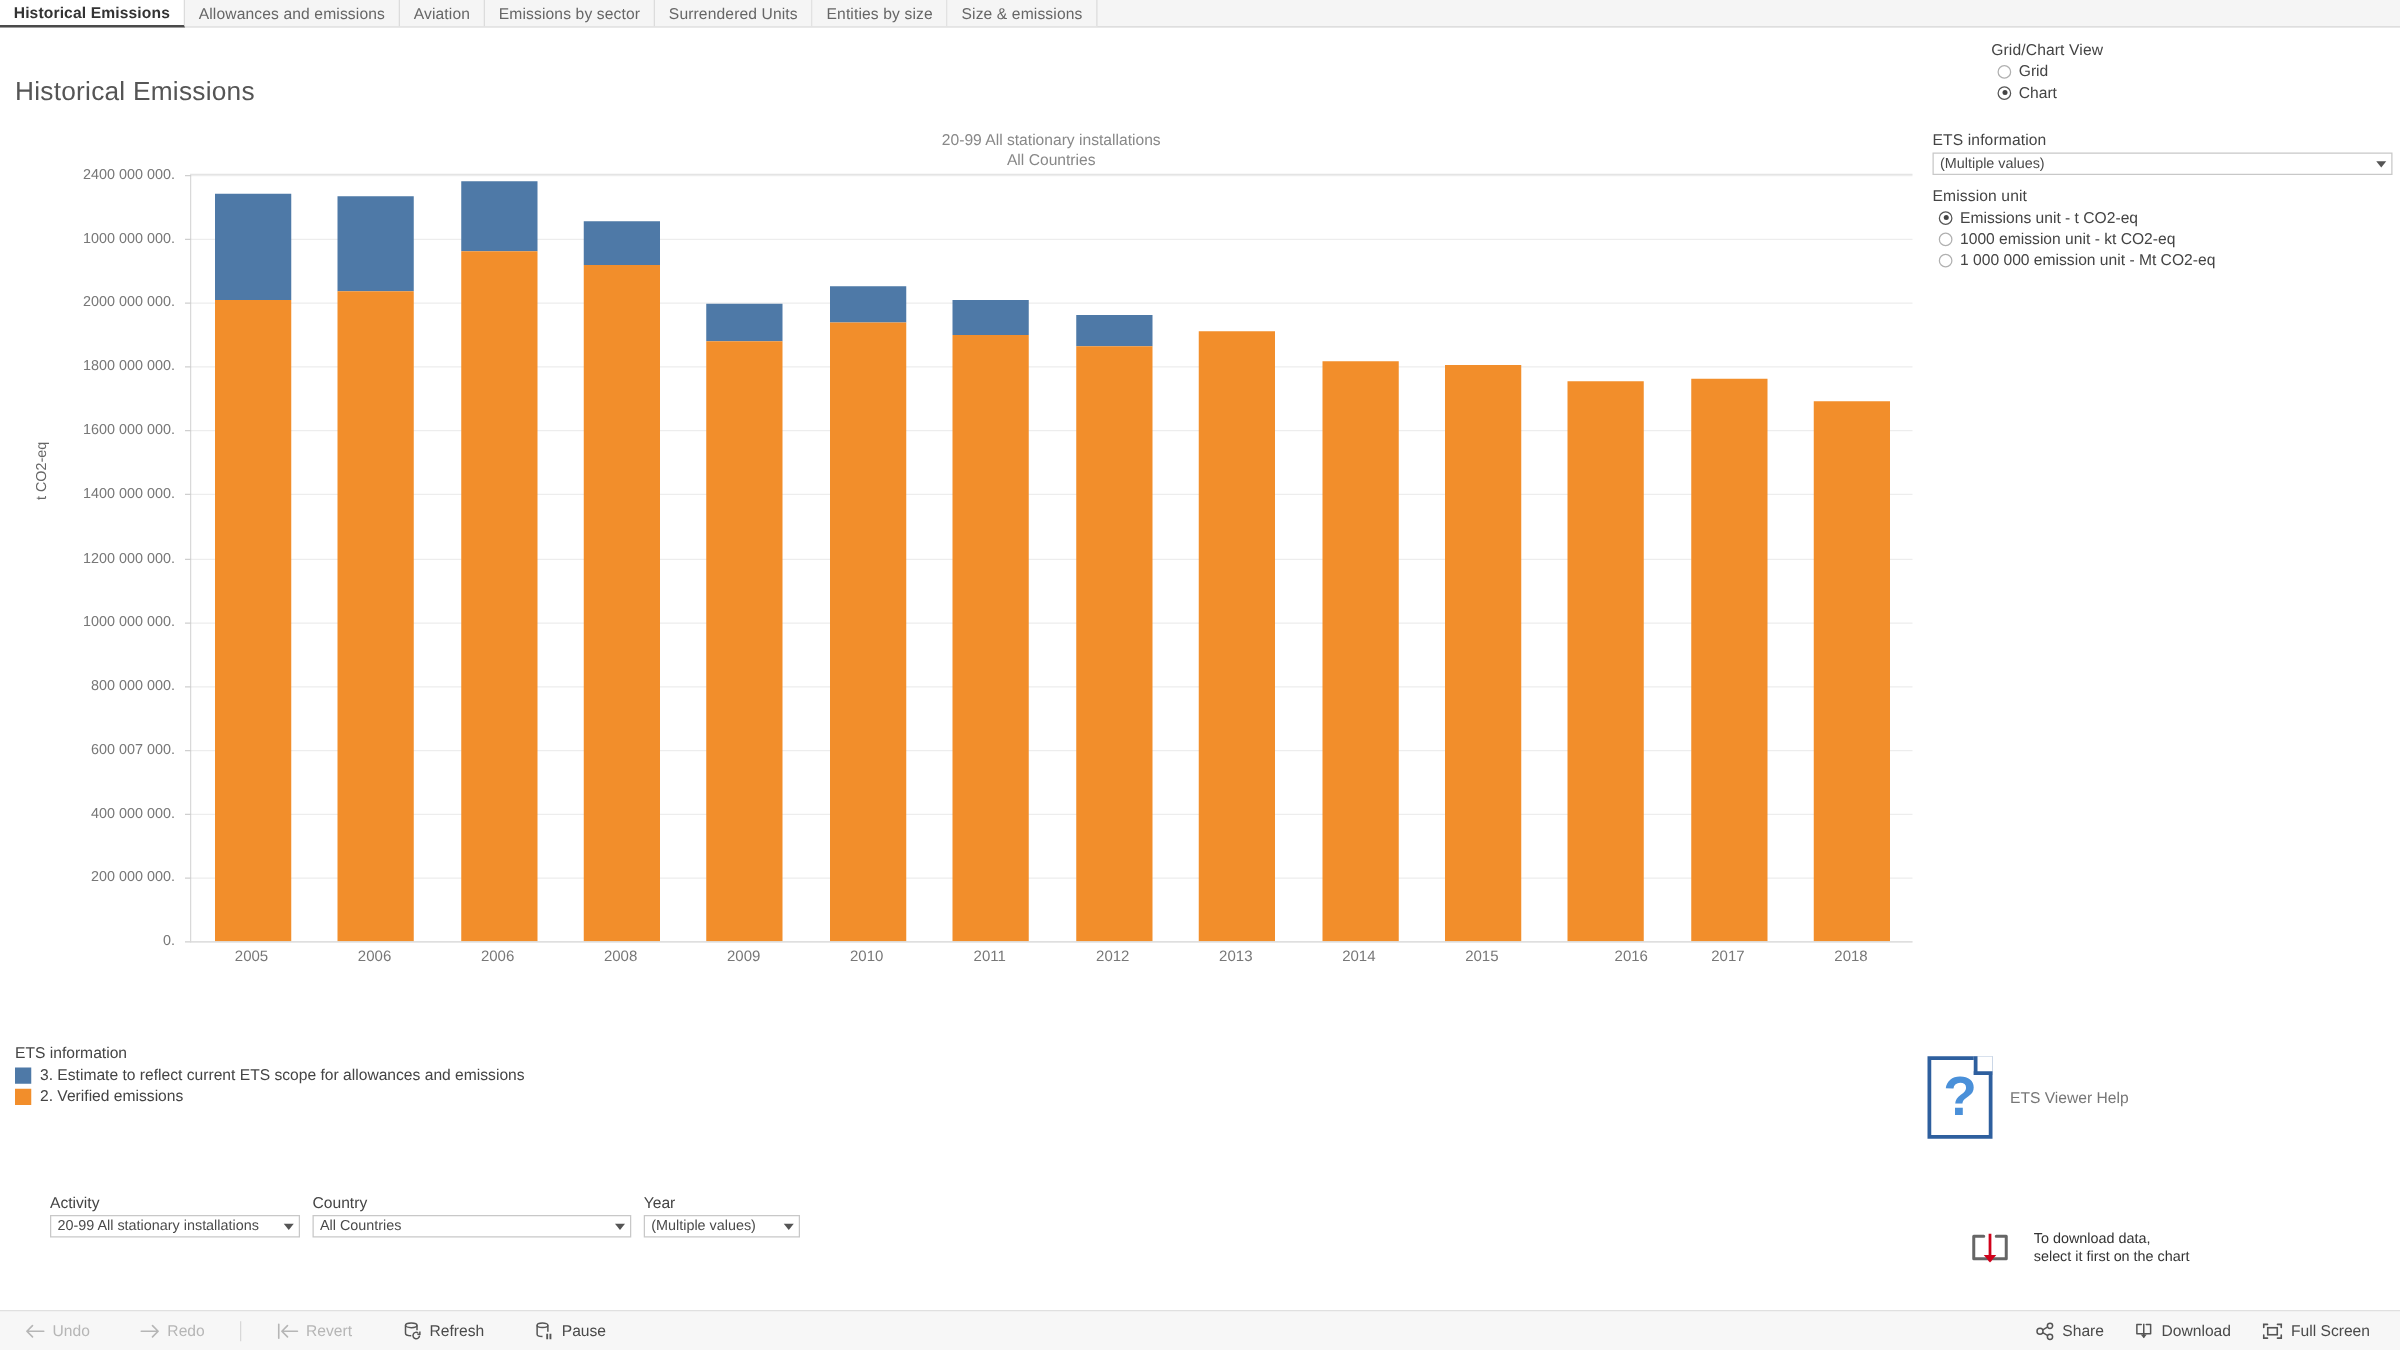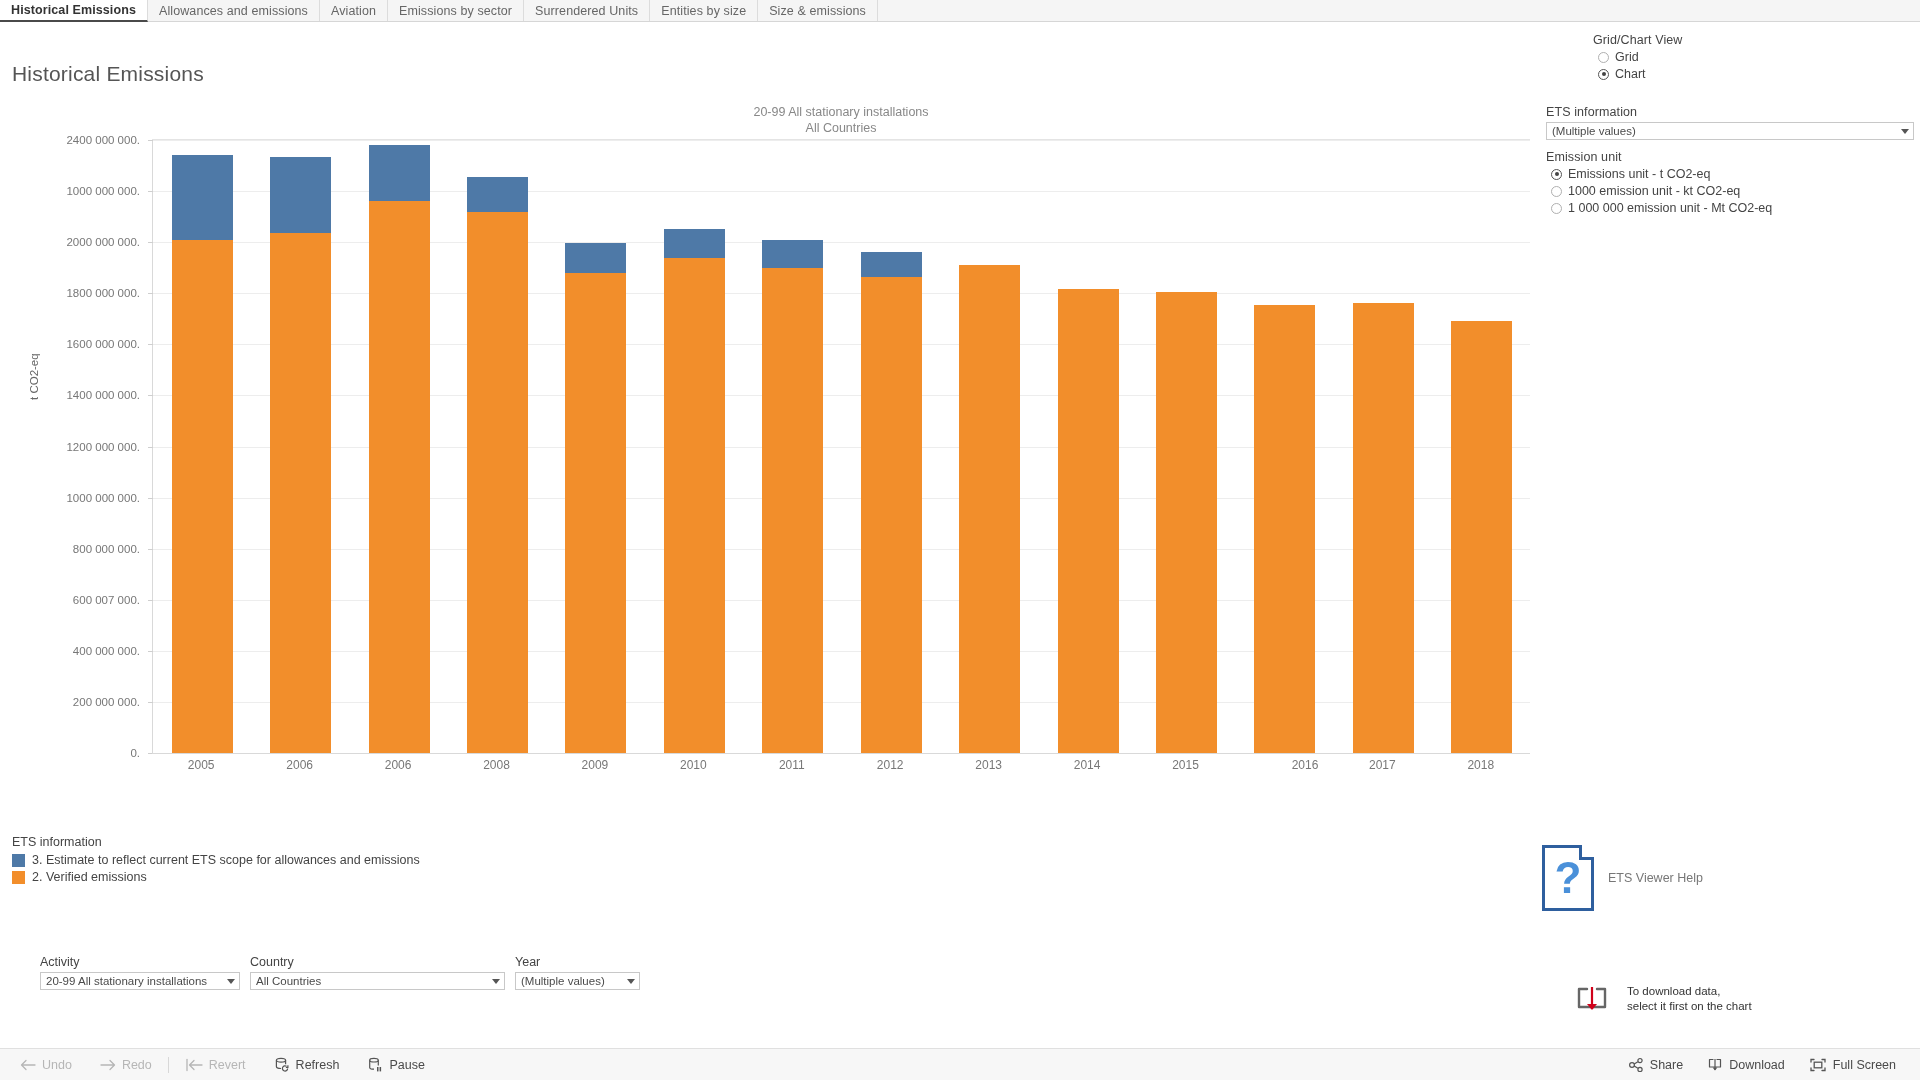--- a/index.html
+++ b/index.html
@@ -178,21 +178,21 @@
 
   .dl-block { position:absolute; left:1575px; top:983px; display:flex; align-items:center; gap:18px; }
   .dl-note { font-size:11.5px; color:#333333; line-height:15px; }
 
   
   .toolbar {
     position:absolute; left:0; bottom:0; width:1920px; height:32px;
     background:#f7f7f7; border-top:1px solid #e0e0e0;
     display:flex; align-items:center;
   }
-  .tb-left  { display:flex; align-items:center; margin-left:8px; gap:4px;text-align:center; }
+  .tb-left  { display:flex; align-items:center; margin-left:8px; gap:16px;text-align:center; }
   .tb-right { display:flex; align-items:center; margin-left:auto; margin-right:12px; gap:0; }
   .tb-item {
     display:flex; align-items:center; gap:6px;
     padding:0 12px; height:32px; font-size:12.5px; cursor:pointer;
   }
   .tb-item.disabled { color:#b6b6b6; }
   .tb-item.enabled  { color:#4a4a4a; }
   .tb-sep { width:1px; height:16px; background:#d8d8d8; }
   svg { display:block; }
 </style>

